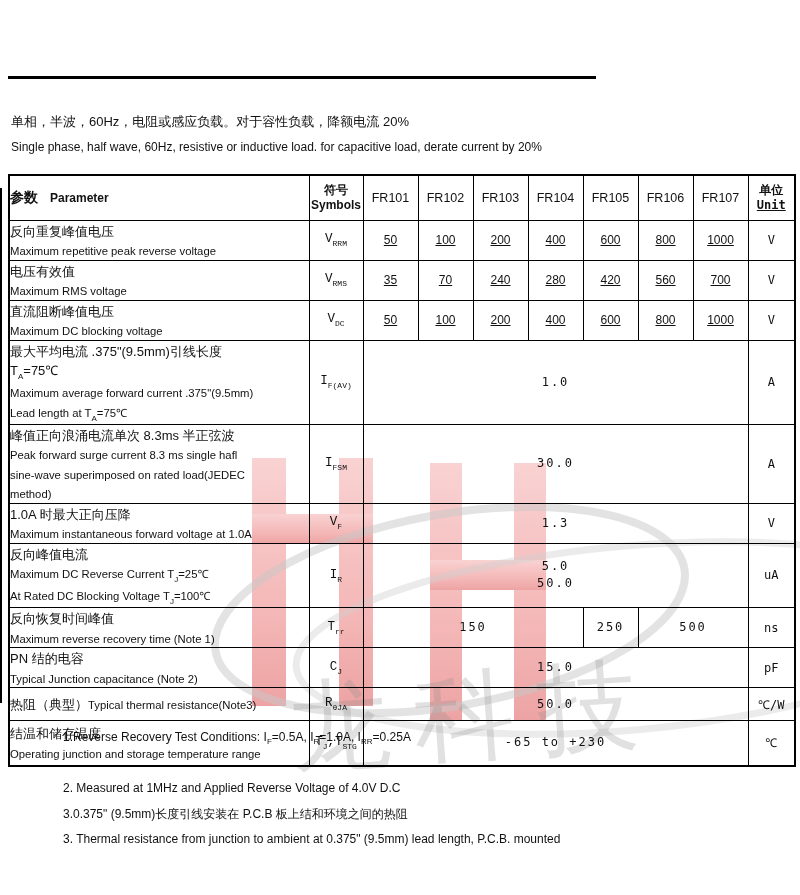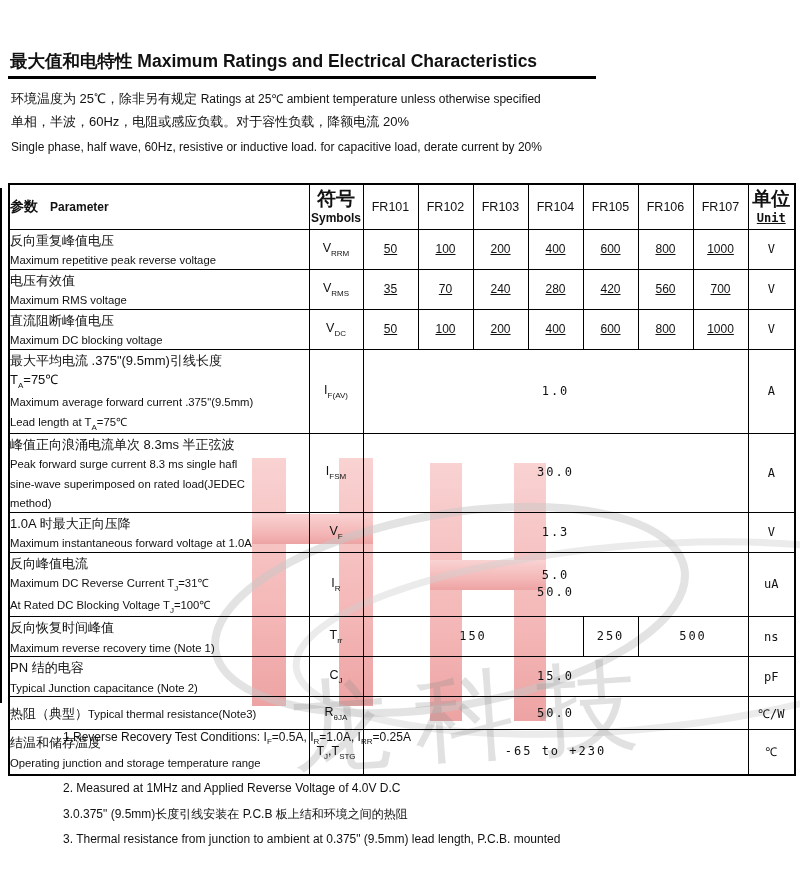--- a/index.html
+++ b/index.html
@@ -16,37 +16,37 @@
   #intro2{top:113px;font-size:13px;}
   #intro3{top:140px;font-size:12px;}
   
   .wm-bar{position:absolute;z-index:1;background:linear-gradient(180deg,#f9d2d2 0%,#f4b6b6 65%,#eda3a3 100%);}
   .wm-swoosh{position:absolute;left:0;top:380px;z-index:1;}
   .wm-text{position:absolute;left:290px;top:650px;z-index:1;font-size:100px;letter-spacing:24px;
            color:#8d8d8d;opacity:.26;font-family:"DejaVu Serif",serif;transform:rotate(-4deg);white-space:nowrap;}
   
   .edge-line{position:absolute;left:0;top:188px;width:2px;height:515px;background:#000;z-index:2;}
   
-  table.ratings{position:absolute;left:8px;top:183px;width:786px;z-index:2;
+  table.ratings{position:absolute;left:8px;top:174px;width:786px;z-index:2;
         border-collapse:collapse;table-layout:fixed;background:transparent;border:2px solid #000;}
   .ratings td,.ratings th{border:1px solid #000;padding:0;overflow:hidden;background:transparent;}
   tr.h45{height:45px;} tr.h36{height:36px;} tr.h63{height:63px;} tr.h71{height:71px;}
   tr.h57{height:57px;} tr.h23{height:33px;}
   .param{text-align:left;vertical-align:middle;padding:1px 2px 1px 5px;line-height:1.22;}
   .param .zh{font-size:13px;}
   .param .en{font-size:11.3px;}
   .hd-param{text-align:left;vertical-align:middle;padding-left:6px;}
   .hd-param .zh2{font-size:14px;font-weight:bold;margin-right:12px;}
   .hd-param .en3{font-size:12px;font-weight:bold;}
   .hd-c{text-align:center;vertical-align:middle;font-weight:bold;line-height:1.25;}
-  .hd-c .zh2{font-size:19px;display:block;}
+  .hd-c .zh2{font-size:12px;display:block;}
   .hd-c .en3{font-size:12px;display:block;}
   .hd-c .mono-b{font-family:"DejaVu Sans Mono",monospace;font-size:12px;display:block;text-decoration:underline;}
   .hd-model{text-align:center;vertical-align:middle;font-weight:normal;font-size:12.5px;}
-  .sym{text-align:center;vertical-align:middle;font-size:12.5px;}
+  .sym{text-align:center;vertical-align:middle;font-size:12.5px;font-family:Liberation Mono, monospace;}
   sub{font-size:8px;}
   .val{text-align:center;vertical-align:middle;font-size:12px;text-decoration:underline;}
   .mono{text-align:center;vertical-align:middle;font-family:"DejaVu Sans Mono",monospace;
         font-size:12px;letter-spacing:2px;line-height:1.4;}
   .unitc{text-align:center;vertical-align:middle;font-family:"DejaVu Sans Mono",monospace;font-size:12px;}
   
   .note{position:absolute;z-index:3;font-size:12px;white-space:nowrap;}
   .note sub{font-size:8px;}
   #note1{left:35px;top:705px;} #note2{left:63px;top:730px;} #note3{left:63px;top:756px;}
   #note4{left:63px;top:781px;} #note5{left:63px;top:806px;} #note6{left:63px;top:832px;}
@@ -65,24 +65,22 @@
     <div class="wm-bar" style="left:430px;top:560px;width:116px;height:30px;"></div>
   </div>
   <svg class="wm-swoosh" width="800" height="420" viewBox="0 0 800 420">
     <ellipse cx="450" cy="230" rx="238" ry="96" transform="rotate(-10 450 230)" fill="none" stroke="#c7c7c7" stroke-width="8" opacity="0.5"></ellipse>
     <ellipse cx="630" cy="258" rx="335" ry="92" transform="rotate(-5 630 258)" fill="none" stroke="#cfcfcf" stroke-width="7" opacity="0.42"></ellipse>
   </svg>
   <div class="wm-text">龙科技</div>
 
   <div class="edge-line"></div>
 
-  <div class="title">最大值和电特性 Maximum Ratings and Electrical Characteristics</div>
   <div class="title-underline"></div>
 
-  <div class="intro" id="intro1"><span class="zh">环境温度为 25℃，除非另有规定 </span><span class="en2">Ratings at 25℃ ambient temperature unless otherwise specified</span></div>
   <div class="intro" id="intro2">单相，半波，60Hz，电阻或感应负载。对于容性负载，降额电流 20%</div>
   <div class="intro" id="intro3">Single phase, half wave, 60Hz, resistive or inductive load. for capacitive load, derate current by 20%</div>
 
   <table class="ratings">
     <colgroup>
       <col style="width:300px">
         <col style="width:54px">
       <col style="width:55px">
         <col style="width:55px">
         <col style="width:55px">
@@ -168,21 +166,21 @@
     </tr>
 
     <tr class="h36">
       <td class="param"><span class="zh">1.0A 时最大正向压降</span><br><span class="en">Maximum instantaneous forward voltage at 1.0A</span></td>
       <td class="sym"><span>V</span><sub>F</sub></td>
       <td class="mono" colspan="7">1.3</td>
       <td class="unitc">V</td>
     </tr>
 
     <tr class="h57">
-      <td class="param"><span class="zh">反向峰值电流</span><br><span class="en">Maximum DC Reverse Current    T</span><sub>J</sub><span class="en">=31℃</span><br><span class="en">At Rated DC Blocking Voltage     T</span><sub>J</sub><span class="en">=100℃</span></td>
+      <td class="param"><span class="zh">反向峰值电流</span><br><span class="en">Maximum DC Reverse Current    T</span><sub>J</sub><span class="en">=25℃</span><br><span class="en">At Rated DC Blocking Voltage     T</span><sub>J</sub><span class="en">=100℃</span></td>
       <td class="sym"><span>I</span><sub>R</sub></td>
       <td class="mono" colspan="7"><span>5.0</span><br><span>50.0</span></td>
       <td class="unitc">uA</td>
     </tr>
 
     <tr class="h36">
       <td class="param"><span class="zh">反向恢复时间峰值</span><br><span class="en">Maximum reverse recovery time (Note 1)</span></td>
       <td class="sym"><span>T</span><sub>rr</sub></td>
       <td class="mono" colspan="4">150</td>
       <td class="mono">250</td>

